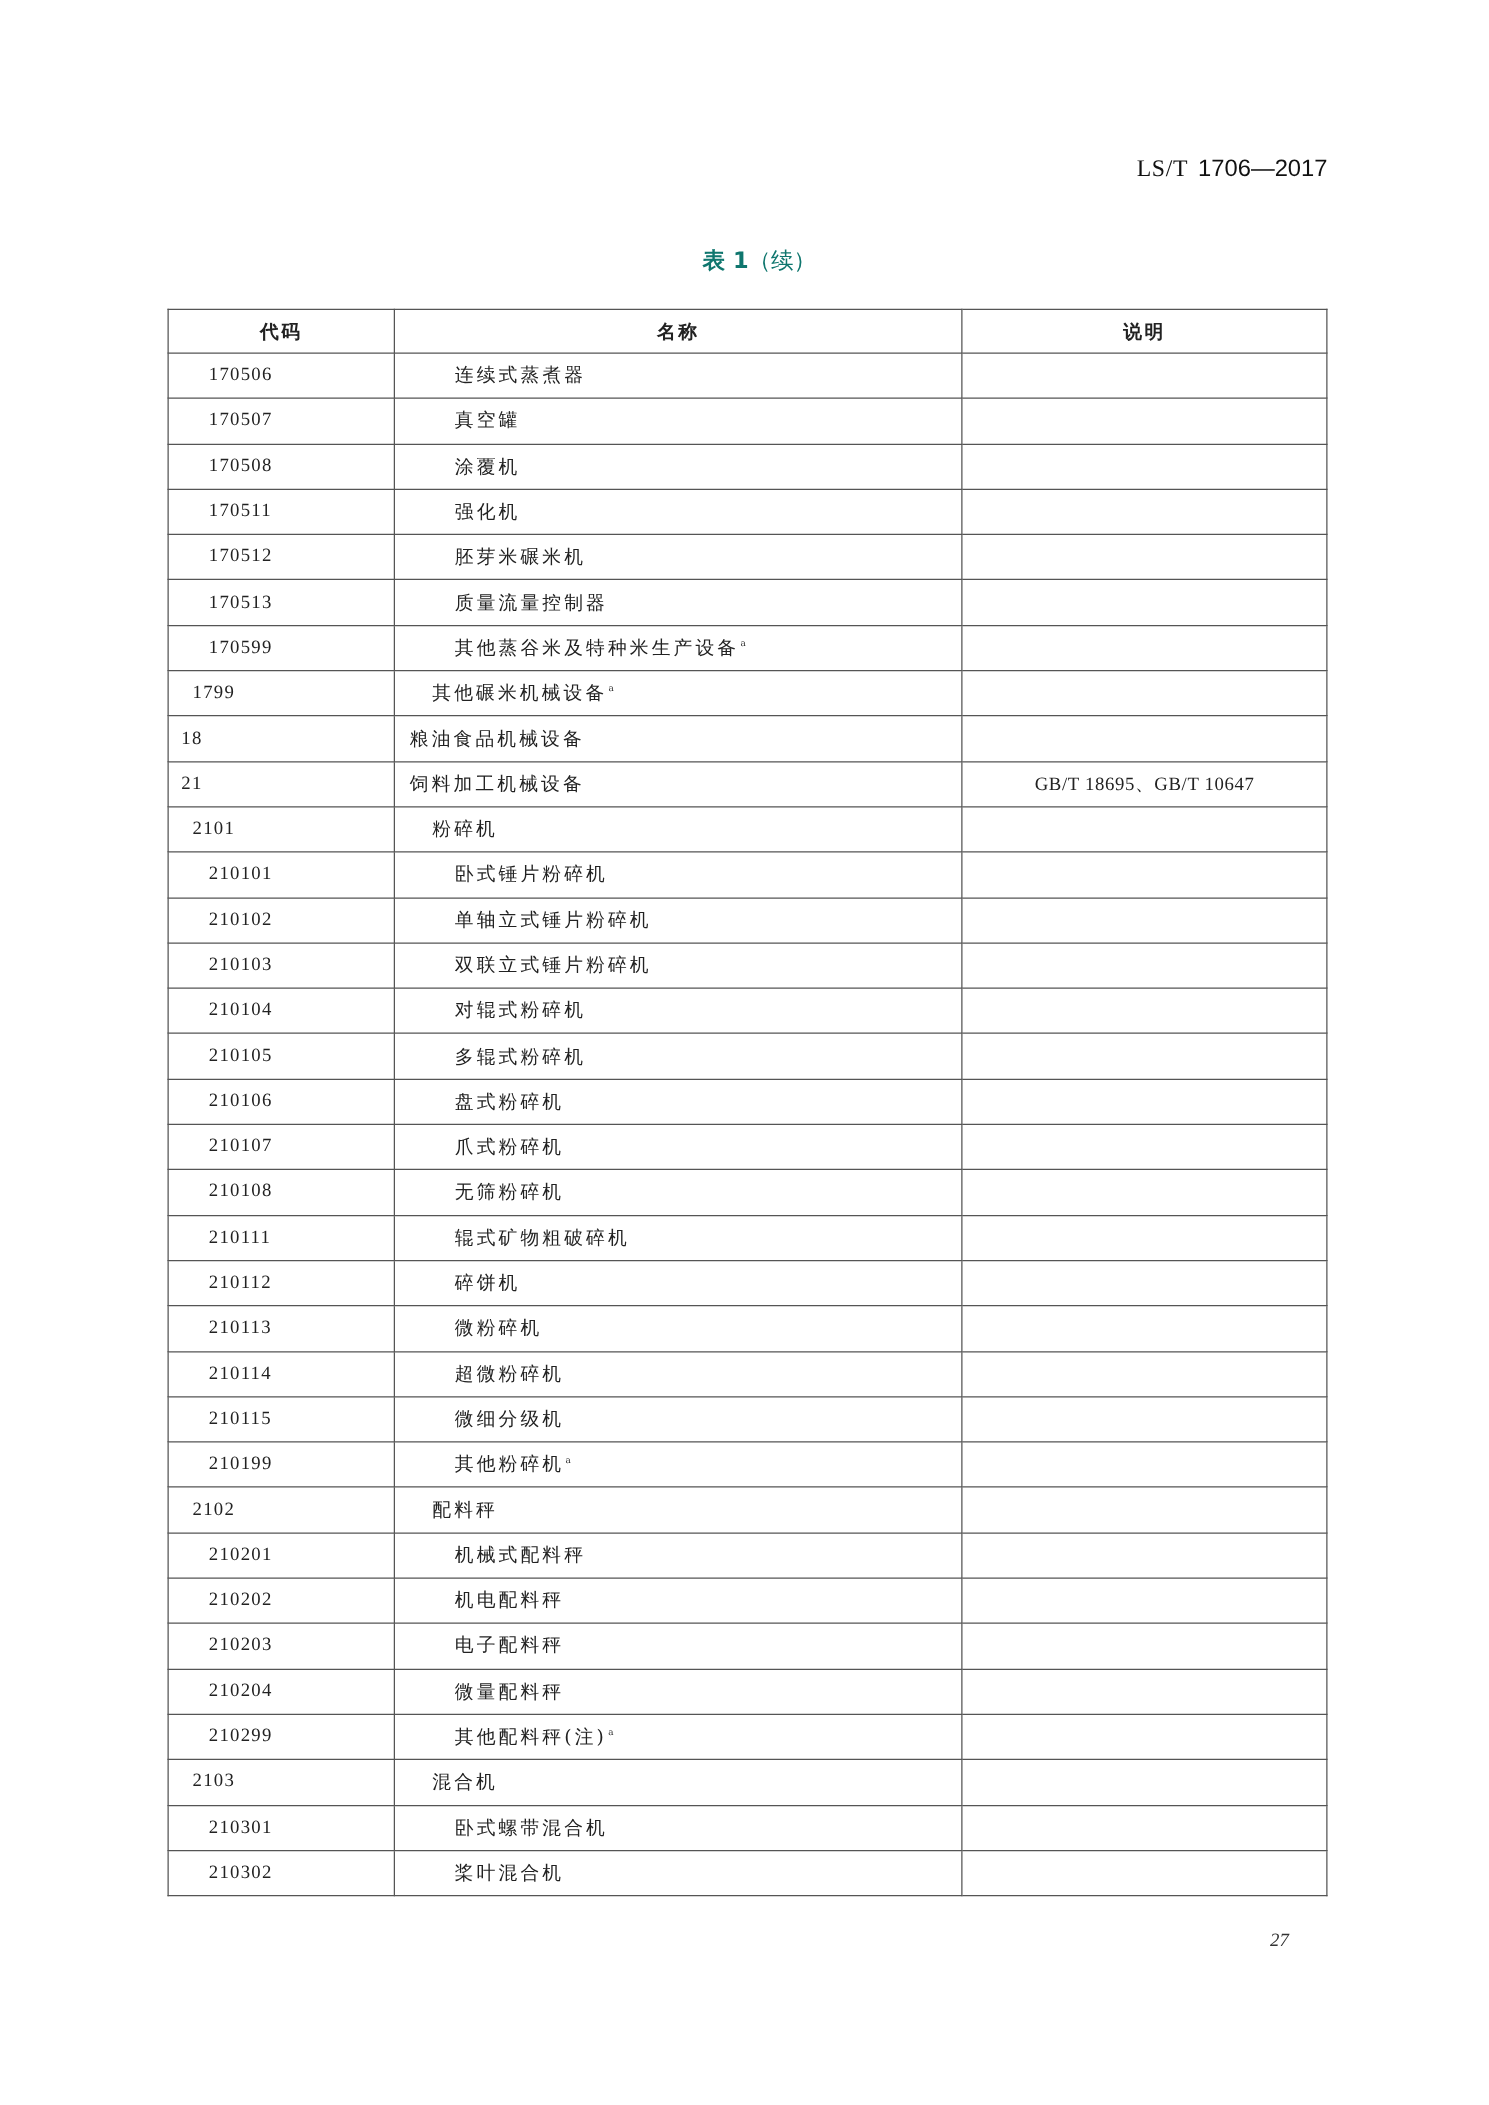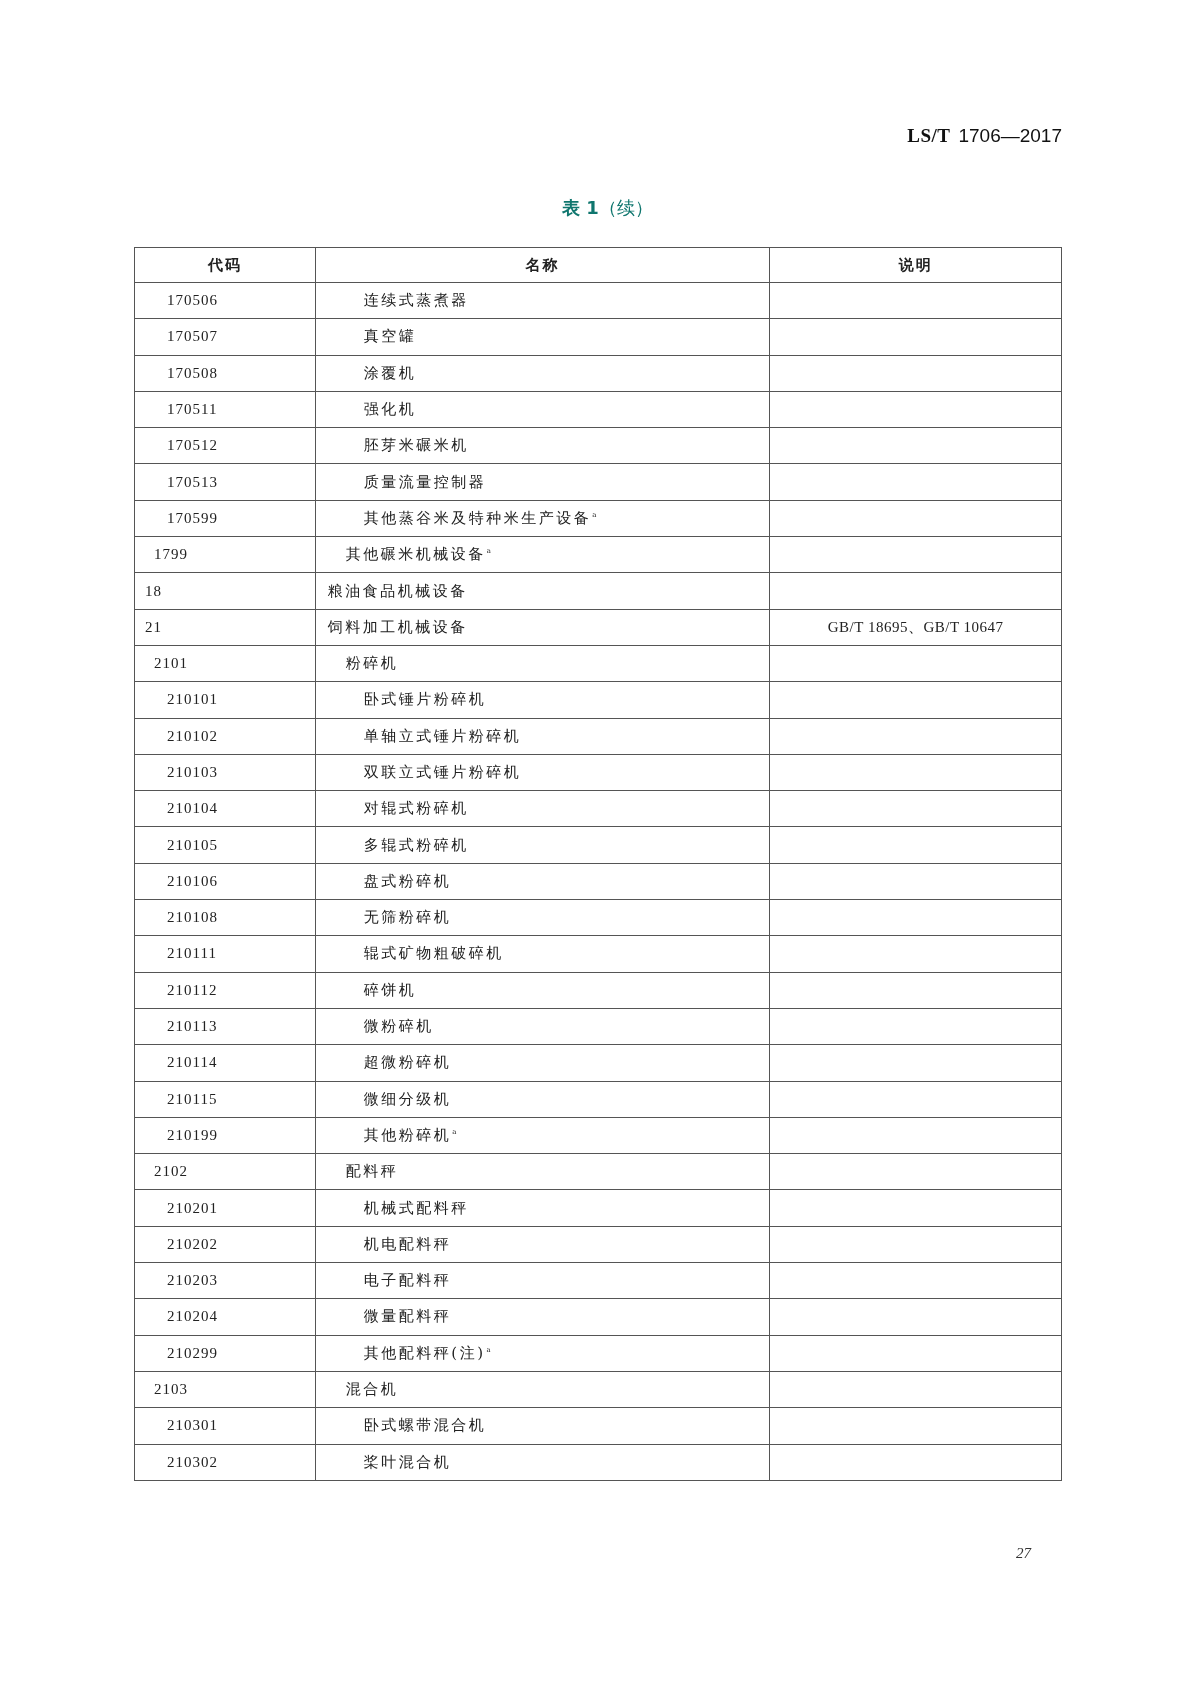--- a/index.html
+++ b/index.html
@@ -1,19 +1,19 @@
 <!DOCTYPE html>
 <html><head>
 <meta charset="utf-8">
 <style>
   html, body { margin:0; padding:0; background:#ffffff; }
   body { width:1191px; height:1684px; position:relative; overflow:hidden;
          font-family:"DejaVu Serif","Liberation Serif",serif; color:#222; }
   .doc-id { position:absolute; top:124px; right:129px; font-size:19px; color:#111; }
-  .doc-id .prefix { font-family:"Liberation Serif",serif; font-weight:bold; letter-spacing:0.5px; }
+  .doc-id .prefix { font-family:"Liberation Serif",serif; font-weight:normal; letter-spacing:0.5px; }
   .doc-id .num { font-family:"Liberation Sans",sans-serif; margin-left:8px;margin-top:28px; }
   .table-title { position:absolute; top:196px; left:12px; width:1191px; text-align:center;
                  font-size:18px; color:#0f766e; }
   .table-title .t1 { font-family:"DejaVu Sans",sans-serif; font-weight:bold; }
   .table-title .t2 { font-family:"DejaVu Sans",sans-serif; }
   table.main { position:absolute; top:247px; left:134px; width:928px; border-collapse:collapse;
                border:1.5px solid #333; }
   table.main th, table.main td { border:1px solid #555; height:35.3px; padding:0;
                                   font-size:15px; font-weight:normal; vertical-align:middle; }
   table.main th { height:34px; text-align:center; letter-spacing:2px;font-weight:bold; }
@@ -132,20 +132,25 @@
         <td class="code lvl2">210105</td>
         <td class="name lvl2"><span>多辊式粉碎机</span></td>
         <td class="note"></td>
       </tr>
       <tr>
         <td class="code lvl2">210106</td>
         <td class="name lvl2"><span>盘式粉碎机</span></td>
         <td class="note"></td>
       </tr>
       <tr>
+        <td class="code lvl2">210107</td>
+        <td class="name lvl2"><span>爪式粉碎机</span></td>
+        <td class="note"></td>
+      </tr>
+      <tr>
         <td class="code lvl2">210108</td>
         <td class="name lvl2"><span>无筛粉碎机</span></td>
         <td class="note"></td>
       </tr>
       <tr>
         <td class="code lvl2">210111</td>
         <td class="name lvl2"><span>辊式矿物粗破碎机</span></td>
         <td class="note"></td>
       </tr>
       <tr>

